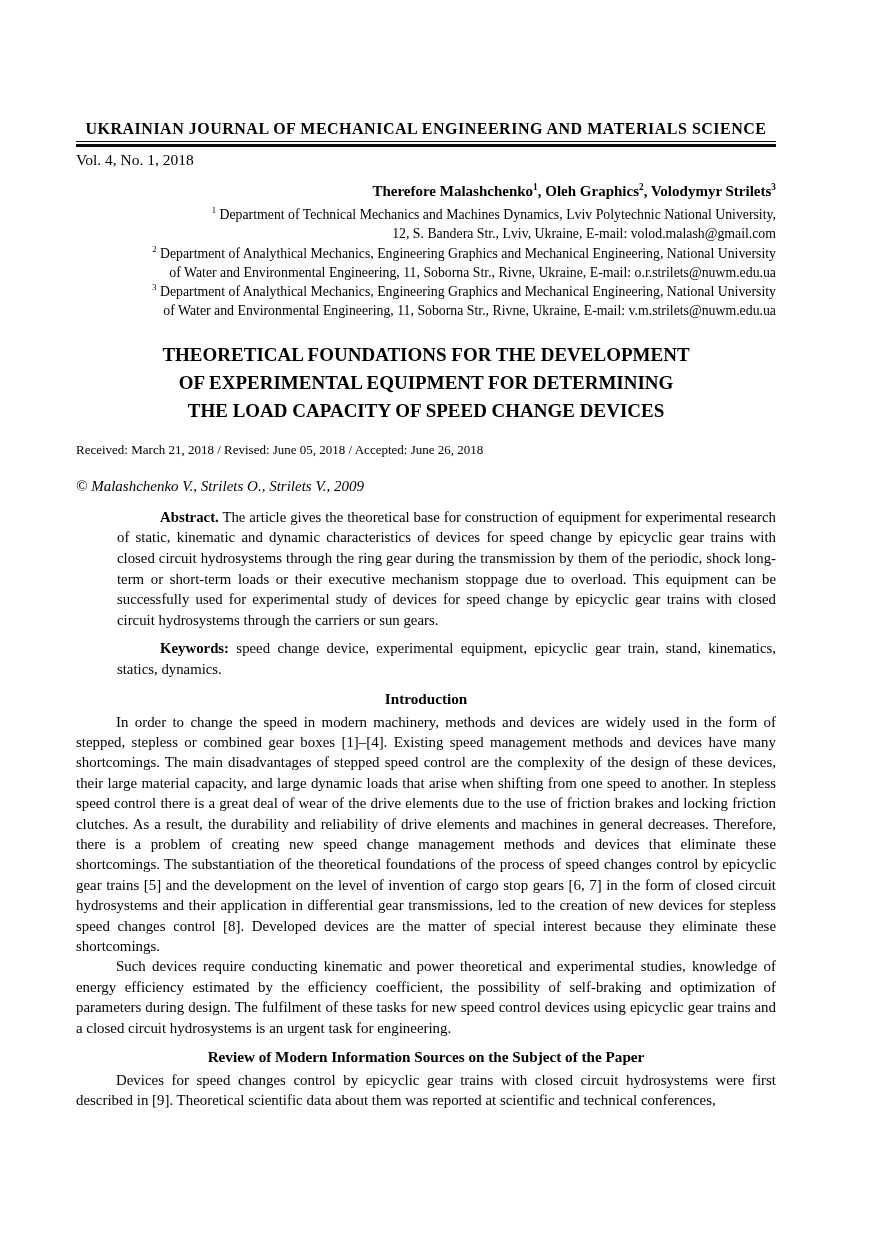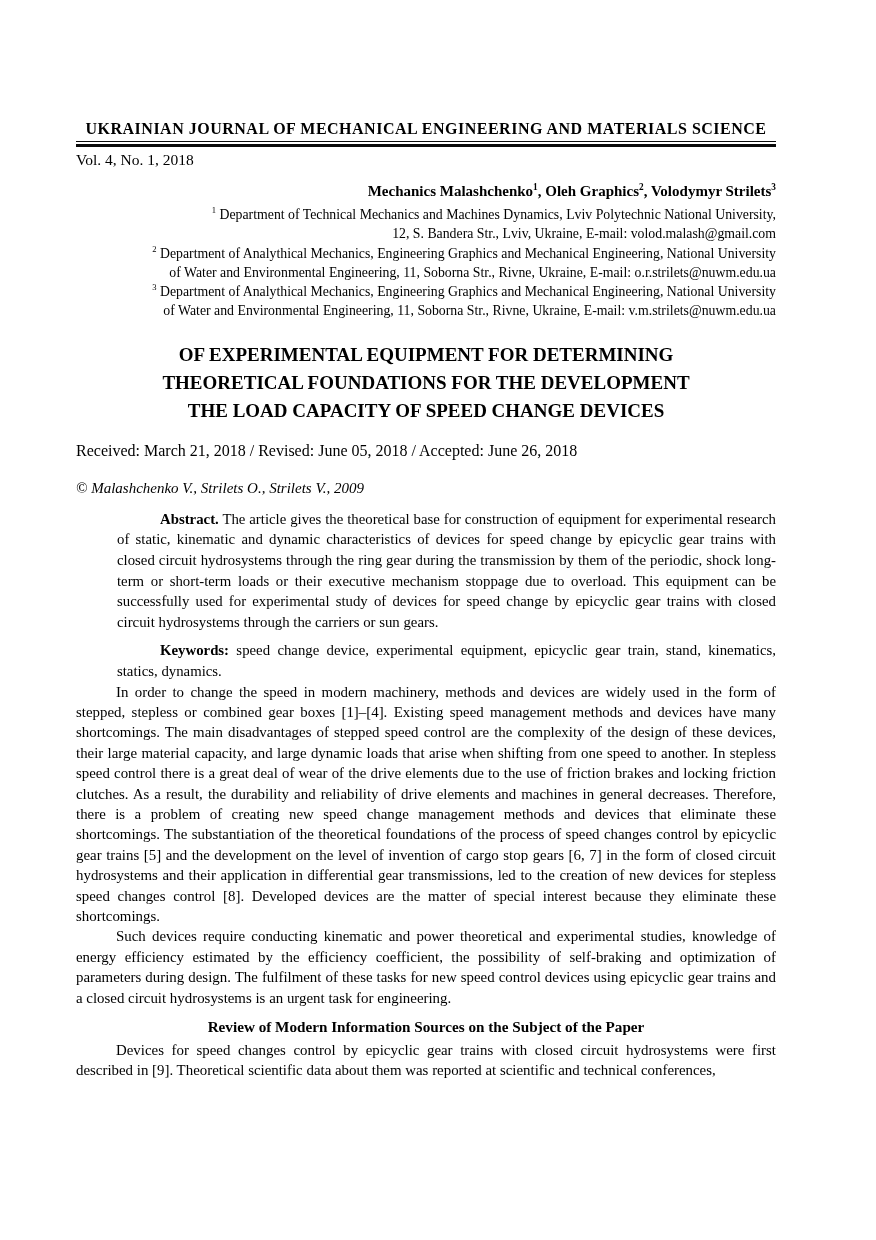--- a/index.html
+++ b/index.html
@@ -66,21 +66,21 @@
   }
   .paper-title {
     margin: 20px 0 0 0;
     text-align: center;
     font-weight: bold;
     font-size: 19px;
     line-height: 28px;
   }
   .received {
     margin-top: 17px;
-    font-size: 16px;
+    font-size: 13px;
   }
   .copyright {
     margin-top: 20px;
     font-style: italic;
     font-size: 15px;
   }
   .abstract-block {
     margin-top: 12px;
     margin-left: 41px;
   }
@@ -121,45 +121,46 @@
 <body>
 
 <div class="page">
   <div class="content">
 
     <div class="journal-title">UKRAINIAN JOURNAL OF MECHANICAL ENGINEERING AND MATERIALS SCIENCE</div>
     <div class="rule-thin"></div>
     <div class="rule-thick"></div>
     <div class="vol-line">Vol. 4, No. 1, 2018</div>
 
-    <div class="authors"><span>Mechanics Malashchenko</span><sup>1</sup><span>, Oleh Graphics</span><sup>2</sup><span>, Volodymyr Strilets</span><sup>3</sup></div>
+    <div class="authors"><span>Therefore Malashchenko</span><sup>1</sup><span>, Oleh Graphics</span><sup>2</sup><span>, Volodymyr Strilets</span><sup>3</sup></div>
 
     <div class="affiliations">
       <div class="aff-line"><sup>1</sup><span> Department of Technical Mechanics and Machines Dynamics, Lviv Polytechnic National University,</span></div>
       <div class="aff-line"><span>12, S. Bandera Str., Lviv, Ukraine, E-mail: volod.malash@gmail.com</span></div>
       <div class="aff-line"><sup>2</sup><span> Department of Analythical Mechanics, Engineering Graphics and Mechanical Engineering, National University</span></div>
       <div class="aff-line"><span>of Water and Environmental Engineering, 11, Soborna Str., Rivne, Ukraine, E-mail: o.r.strilets@nuwm.edu.ua</span></div>
       <div class="aff-line"><sup>3</sup><span> Department of Analythical Mechanics, Engineering Graphics and Mechanical Engineering, National University</span></div>
       <div class="aff-line"><span>of Water and Environmental Engineering, 11, Soborna Str., Rivne, Ukraine, E-mail: v.m.strilets@nuwm.edu.ua</span></div>
     </div>
 
     <h1 class="paper-title">
+      <div>THEORETICAL FOUNDATIONS FOR THE DEVELOPMENT</div>
       <div>OF EXPERIMENTAL EQUIPMENT FOR DETERMINING</div>
-      <div>THEORETICAL FOUNDATIONS FOR THE DEVELOPMENT</div>
       <div>THE LOAD CAPACITY OF SPEED CHANGE DEVICES</div>
     </h1>
 
     <div class="received">Received: March 21, 2018 / Revised: June 05, 2018 / Accepted: June 26, 2018</div>
     <div class="copyright">© Malashchenko V., Strilets O., Strilets V., 2009</div>
 
     <div class="abstract-block">
       <p><b>Abstract.</b><span> The article gives the theoretical base for construction of equipment for experimental research of static, kinematic and dynamic characteristics of devices for speed change by epicyclic gear trains with closed circuit hydrosystems through the ring gear during the transmission by them of the periodic, shock long-term or short-term loads or their executive mechanism stoppage due to overload. This equipment can be successfully used for experimental study of devices for speed change by epicyclic gear trains with closed circuit hydrosystems through the carriers or sun gears.</span></p>
       <p class="keywords"><b>Keywords:</b><span> speed change device, experimental equipment, epicyclic gear train, stand, kinematics, statics, dynamics.</span></p>
     </div>
 
+    <h2 class="section-heading">Introduction</h2>
     <p class="body-par">In order to change the speed in modern machinery, methods and devices are widely used in the form of stepped, stepless or combined gear boxes [1]–[4]. Existing speed management methods and devices have many shortcomings. The main disadvantages of stepped speed control are the complexity of the design of these devices, their large material capacity, and large dynamic loads that arise when shifting from one speed to another. In stepless speed control there is a great deal of wear of the drive elements due to the use of friction brakes and locking friction clutches. As a result, the durability and reliability of drive elements and machines in general decreases. Therefore, there is a problem of creating new speed change management methods and devices that eliminate these shortcomings. The substantiation of the theoretical foundations of the process of speed changes control by epicyclic gear trains [5] and the development on the level of invention of cargo stop gears [6, 7] in the form of closed circuit hydrosystems and their application in differential gear transmissions, led to the creation of new devices for stepless speed changes control [8]. Developed devices are the matter of special interest because they eliminate these shortcomings.</p>
 
     <p class="body-par">Such devices require conducting kinematic and power theoretical and experimental studies, knowledge of energy efficiency estimated by the efficiency coefficient, the possibility of self-braking and optimization of parameters during design. The fulfilment of these tasks for new speed control devices using epicyclic gear trains and a closed circuit hydrosystems is an urgent task for engineering.</p>
 
     <h2 class="section-heading">Review of Modern Information Sources on the Subject of the Paper</h2>
     <p class="body-par">Devices for speed changes control by epicyclic gear trains with closed circuit hydrosystems were first described in [9]. Theoretical scientific data about them was reported at scientific and technical conferences,</p>
 
   </div>
 
   <div class="footer" style="color: rgb(157, 157, 157);">Lviv Polytechnic National University Institutional Repository http://ena.lp.edu.ua</div>

